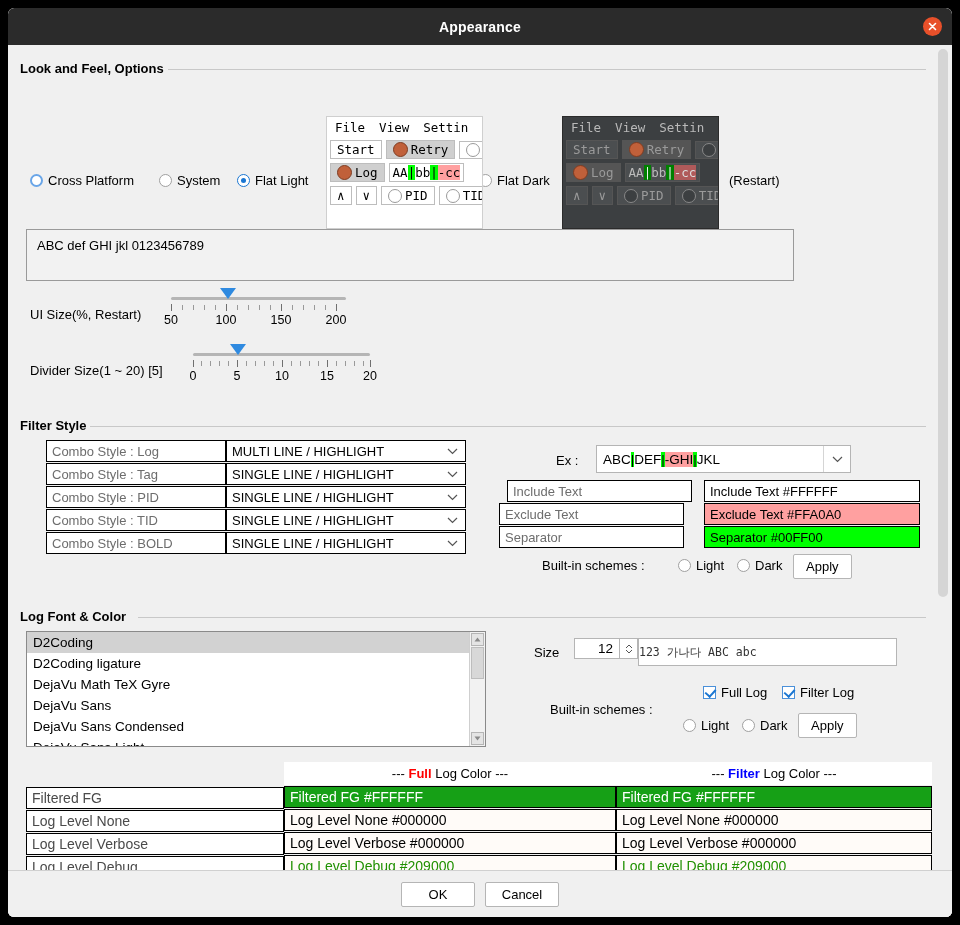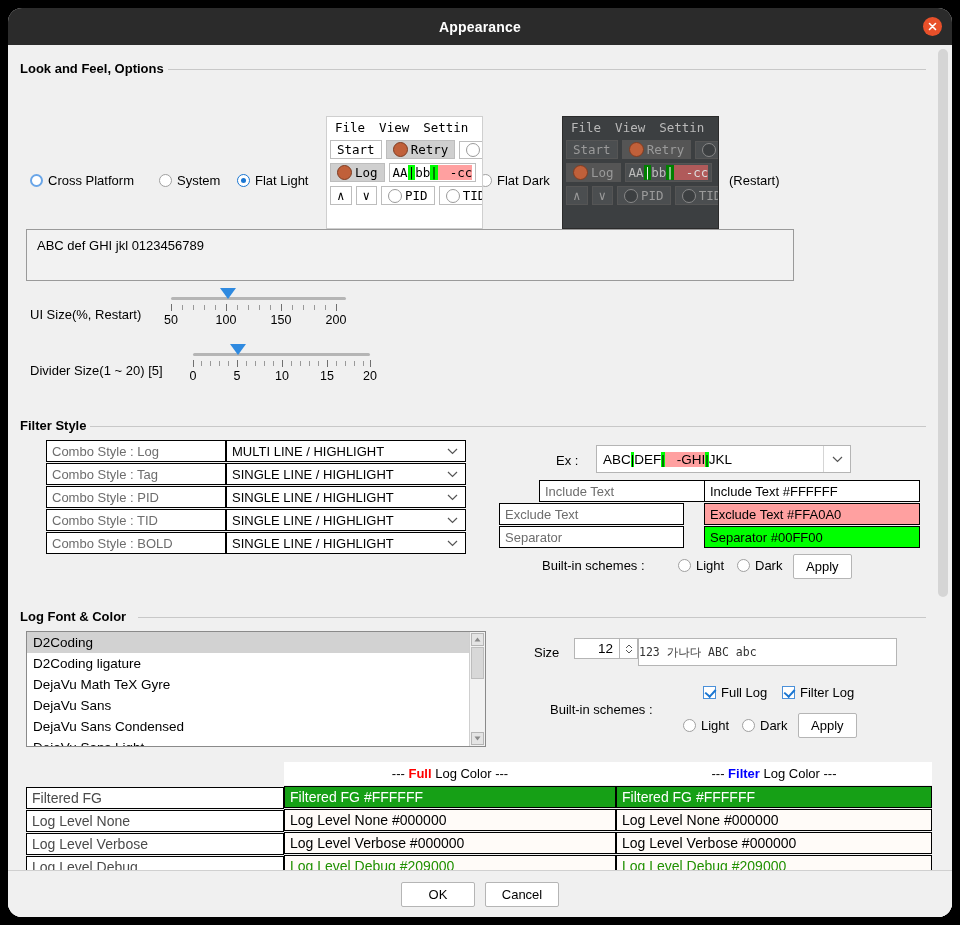--- a/index.html
+++ b/index.html
@@ -2,21 +2,21 @@
 <html><head>
 <meta charset="utf-8">
 <style>
   html,body{margin:0;padding:0;}
   body{
     width:960px;height:925px;background:#000;overflow:hidden;
     font-family:"Liberation Sans",sans-serif;font-size:13px;color:#000;
   }
   .dialog{
     position:absolute;left:8px;top:8px;width:944px;height:909px;
-    background:#f0f0f0;border-radius:14px;overflow:hidden;
+    background:#f0f0f0;border-radius:6px;overflow:hidden;
     display:flex;flex-direction:column;
   }
   .titlebar{
     height:37px;background:#2b2b2b;color:#fff;position:relative;
     display:flex;align-items:center;justify-content:center;flex:0 0 37px;
     border-top-left-radius:6px;border-top-right-radius:6px;
   }
   .titlebar .title{font-weight:bold;font-size:14px;letter-spacing:.2px;}
   .close-btn{
     position:absolute;right:10px;top:9px;width:19px;height:19px;border-radius:50%;
@@ -59,21 +59,21 @@
   .mbtn{border:1px solid #bdbdbd;padding:1px 6px;background:#fff;}
   .mini.dark .mbtn{border:1px solid #555;background:#4b4e50;color:#9a9a9a;}
   .mbtn.pressed{background:#cfcfcf;}
   .mini.dark .mbtn.pressed{background:#555;}
   .ocircle{width:13px;height:13px;border-radius:50%;background:#c0603a;border:1px solid #7e3c22;display:inline-block;}
   .mcircle{width:12px;height:12px;border-radius:50%;border:1px solid #9a9a9a;background:#fff;display:inline-block;}
   .mini.dark .mcircle{background:#3c3f41;border-color:#888;}
   .mfield{border:1px solid #bdbdbd;background:#fff;padding:1px 3px;}
   .mini.dark .mfield{border:1px solid #555;background:#4b4e50;}
   .sep{background:#00ff00;color:#000;}
-  .exc{background:#ffa0a0;color:#000;padding-left:12px;}
+  .exc{background:#ffa0a0;color:#000;}
   .mini.dark .exc{background:#b05a5a;color:#ddd;}
   .mini.dark .sep{background:#008000;color:#eee;}
 
   
   .sampleArea{position:absolute;border:1px solid #9a9a9a;background:#f2f2f2;box-sizing:border-box;padding:8px 10px;}
 
   
   .slabel{position:absolute;font-size:13px;}
   .strack{position:absolute;height:3px;background:#b5b5b5;border-radius:2px;}
   .sknob{position:absolute;width:0;height:0;border-left:8px solid transparent;border-right:8px solid transparent;border-top:11px solid #2f8ae0;cursor:pointer;}
@@ -353,21 +353,21 @@
       <div style="position:absolute;left:540px;top:35px;">Ex :</div>
       <div style="position:absolute;left:580px;top:27px;width:255px;height:28px;border:1px solid #b5b5b5;background:#fff;box-sizing:border-box;display:flex;align-items:center;">
         <span style="padding-left:6px;font-size:13.5px;"><span>ABC</span><span class="sep">|</span><span>DEF</span><span class="sep">|</span><span class="exc">-GHI</span><span class="sep">|</span><span>JKL</span></span>
         <span style="position:absolute;right:0;top:0;bottom:0;width:26px;border-left:1px solid #d5d5d5;display:flex;align-items:center;justify-content:center;">
           <svg width="11" height="7" viewBox="0 0 11 7">
                 <path d="M1 1 L5.5 5.5 L10 1" stroke="#555" stroke-width="1.2" fill="none"></path>
               </svg>
         </span>
       </div>
 
-      <div class="cell" style="left:474px;top:62px;width:205px;padding-left:29px;">
+      <div class="cell" style="left:442px;top:62px;width:205px;padding-left:29px;">
             <div class="fld gray">Include Text</div>
           </div>
       <div class="cell" style="left:463px;top:85px;width:205px;">
             <div class="fld gray">Exclude Text</div>
           </div>
 
       <div class="cell" style="left:668px;top:62px;width:236px;">
             <div class="fld" style="background:#FFFFFF;color:#000000;">Include Text #FFFFFF</div>
           </div>
       <div class="cell" style="left:668px;top:85px;width:236px;">

